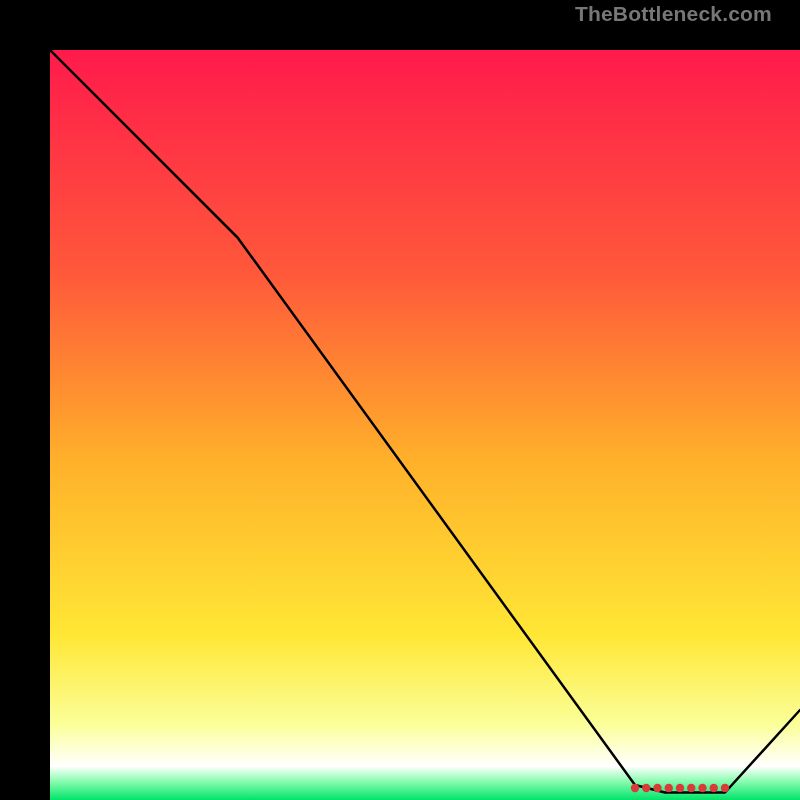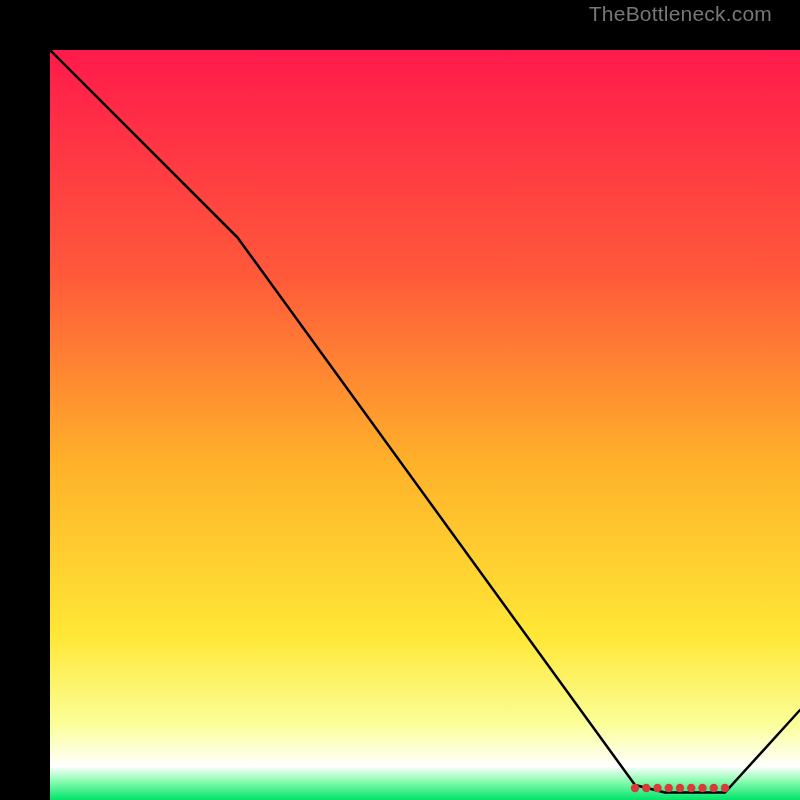--- a/index.html
+++ b/index.html
@@ -18,21 +18,21 @@
     width: 750px;
     height: 750px;
     background: #000;
   }
   .watermark {
     position: absolute;
     top: 2px;
     right: 28px;
     color: #777;
     font-size: 21px;
-    font-weight: 400;
+    font-weight: 700;
     letter-spacing: 0.2px;
   }
   svg {
     position: absolute;
     left: 25px;
     top: 25px;
   }
 </style>
 </head>
 <body>

